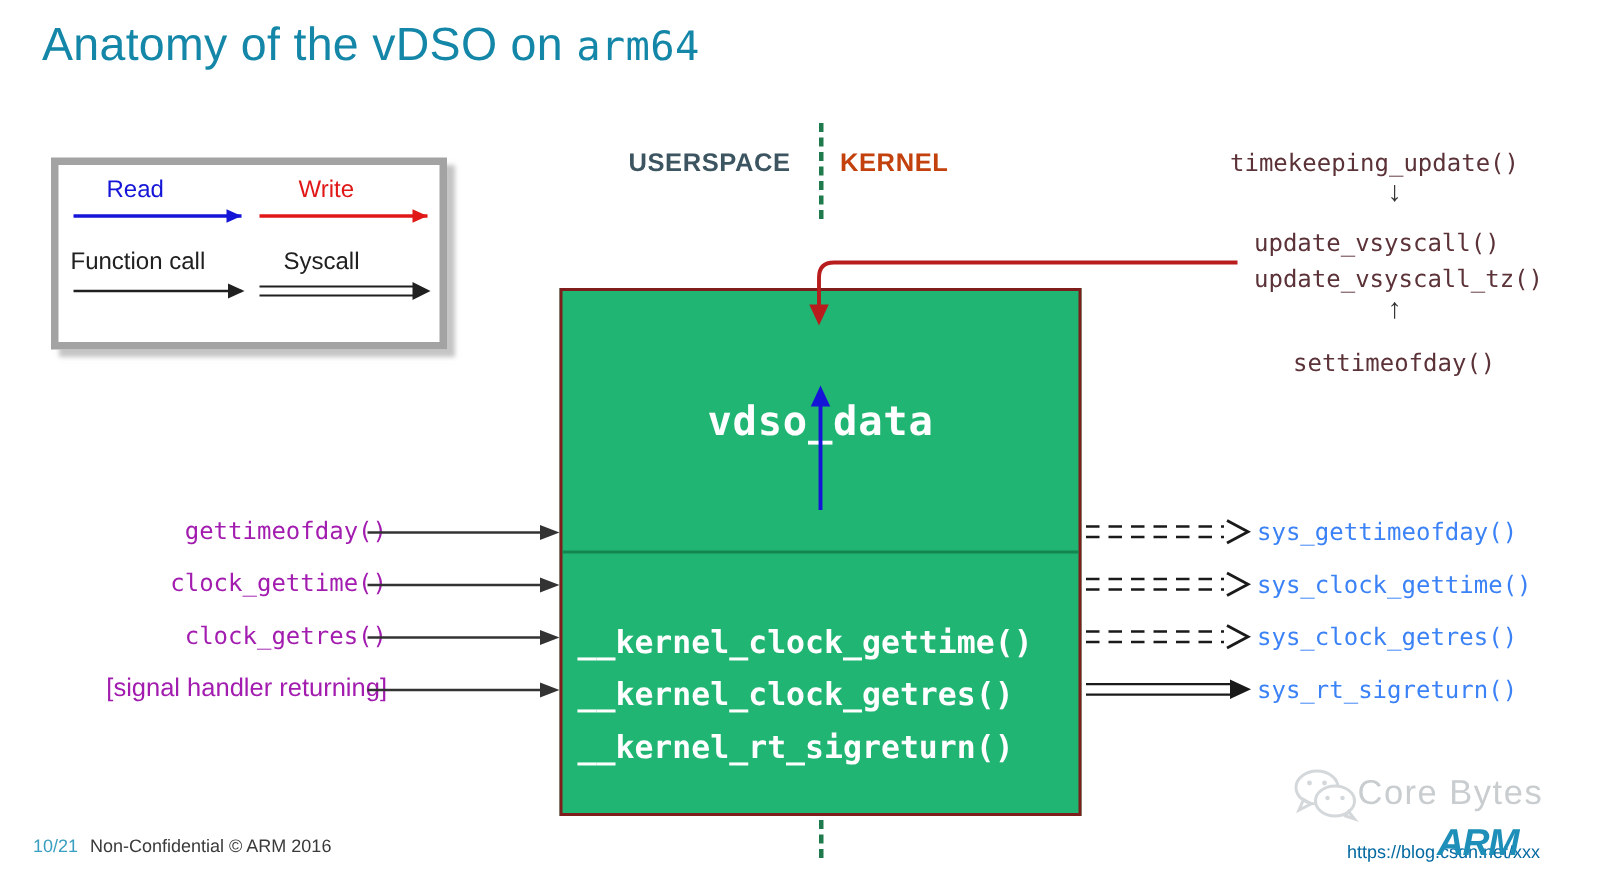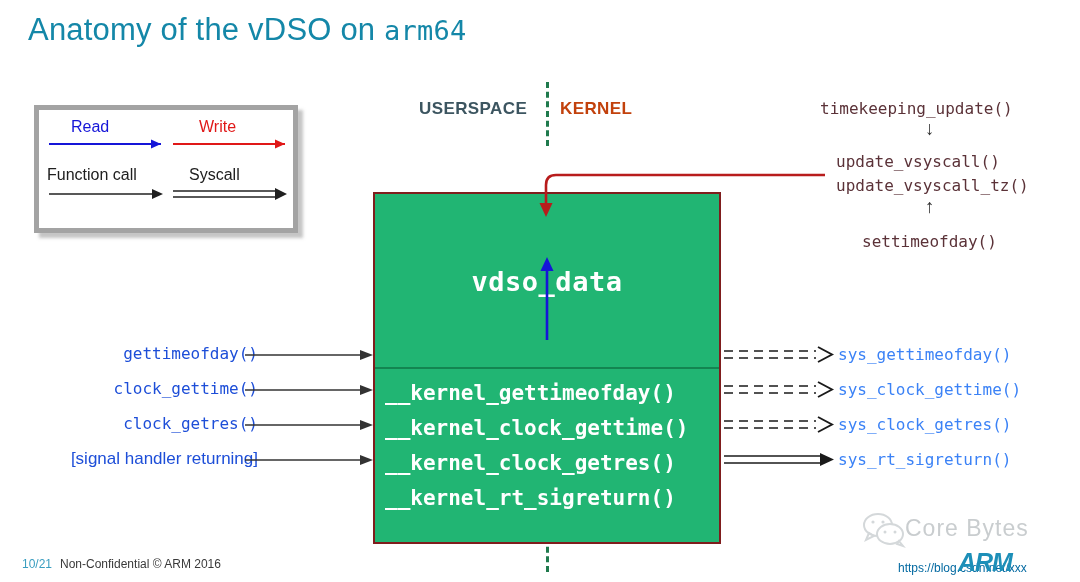--- a/index.html
+++ b/index.html
@@ -115,21 +115,21 @@
     color: #ffffff;
     white-space: nowrap;
   }
 
   
   .left-label {
     position: absolute;
     right: 0;
     text-align: left;
     font-size: 17px;
-    color: #1d4ed8;
+    color: #a21caf;
     white-space: nowrap;
   }
   .left-label.mono { font-family: "DejaVu Sans Mono", monospace; font-size: 16px; }
   #left-col { left: 0px; top: 330px; width: 258px; }
 
   
   .right-label {
     position: absolute;
     left: 0;
     font-family: "DejaVu Sans Mono", monospace;
@@ -231,21 +231,20 @@
 
   <div id="lbl-userspace" class="abs">USERSPACE</div>
   <div id="lbl-kernel" class="abs">KERNEL</div>
   <div id="divider-top" class="abs divider"></div>
   <div id="divider-bottom" class="abs divider"></div>
 
   <div id="greenbox" class="abs">
     <div id="greenbox-divider"></div>
     <div id="vdso-data">vdso_data</div>
 
-    <div class="kfunc" style="top:187px;">__kernel_gettimeofday()</div>
     <div class="kfunc" style="top:222px;">__kernel_clock_gettime()</div>
     <div class="kfunc" style="top:257px;">__kernel_clock_getres()</div>
     <div class="kfunc" style="top:292px;">__kernel_rt_sigreturn()</div>
   </div>
 
   <svg class="abs" style="left:520px;top:160px;" width="310" height="70">
     <path d="M305,15 L36,15 Q26,15 26,25 L26,48" stroke="#b81c1c" stroke-width="2.6" fill="none"></path>
     <path d="M26,57 L19.5,43 L32.5,43 Z" fill="#b81c1c"></path>
   </svg>
 

